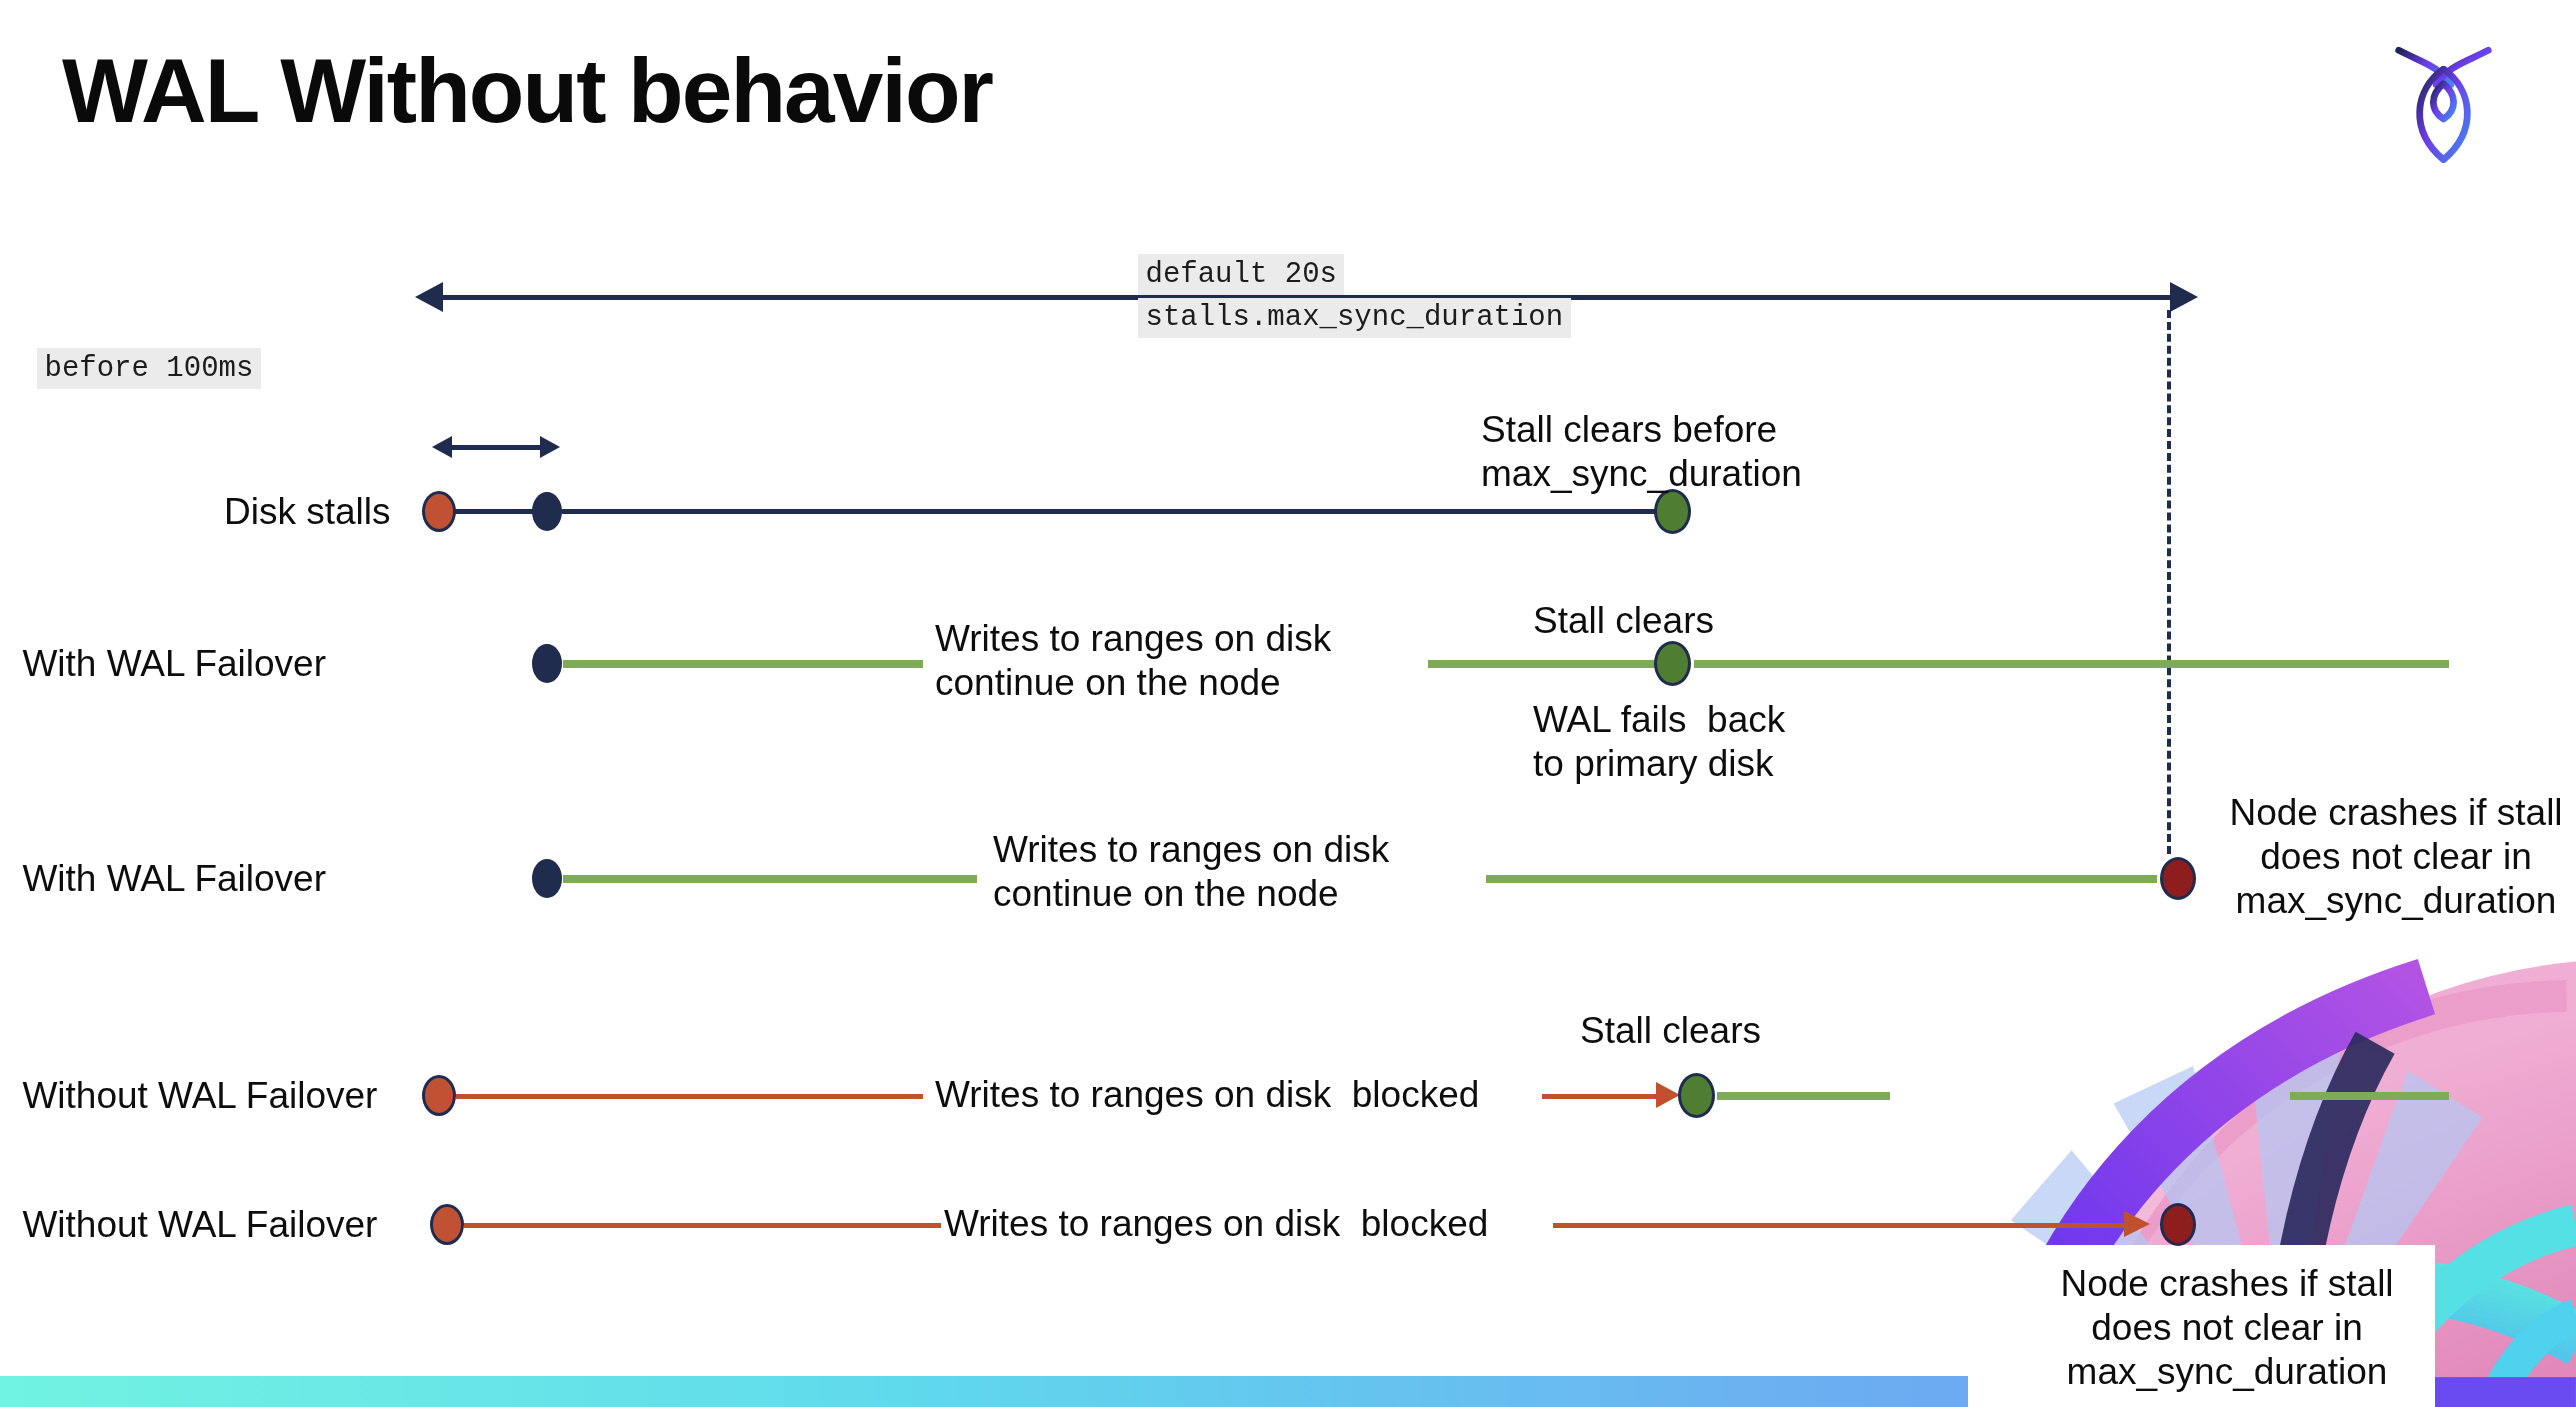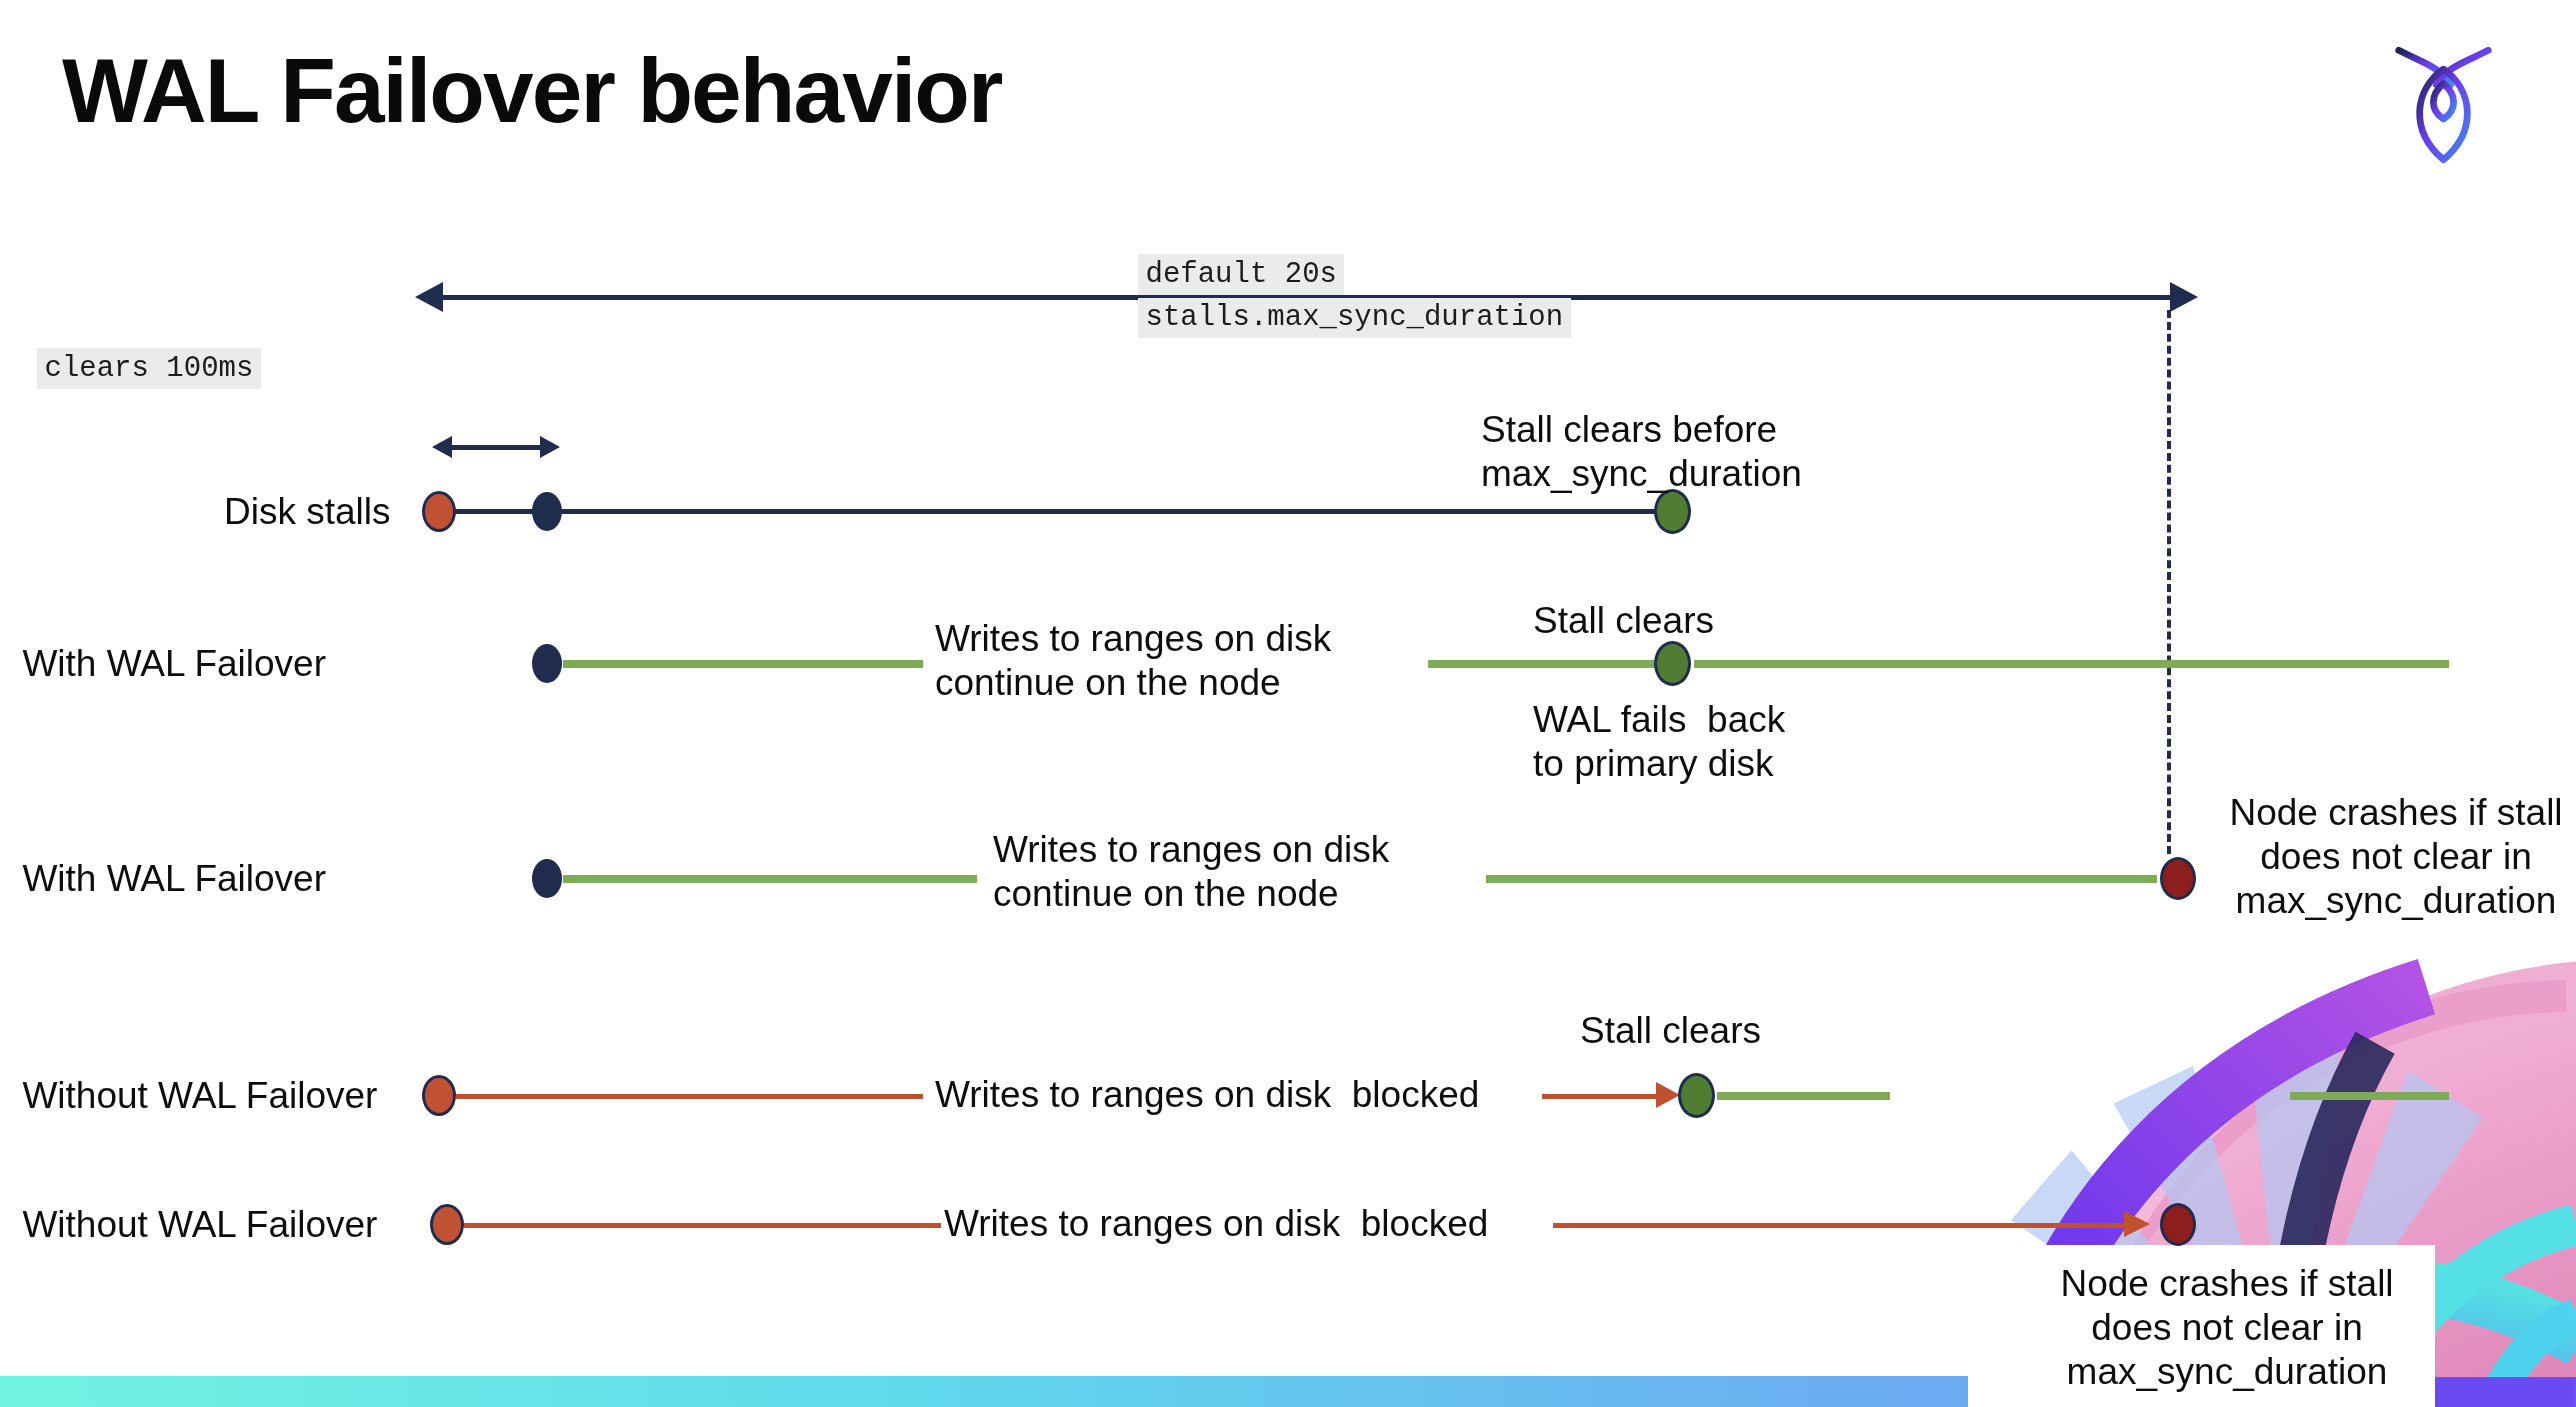--- a/index.html
+++ b/index.html
@@ -29,21 +29,21 @@
   .crash-box{position:absolute;left:1968px;top:1245px;width:467px;height:163px;background:#ffffff;
         z-index:3;box-sizing:border-box;padding:17px 0 0 51px;}
   .crash-box .lbl{position:static;}
   .logo{position:absolute;left:2391px;top:41px;z-index:6;}
 </style>
 </head>
 <body>
 
 <div class="slide">
 
-  <div class="title">WAL Failover behavior</div>
+  <div class="title">WAL Without behavior</div>
 
   <svg class="logo" viewBox="0 0 100 122" width="105" height="127">
     <defs>
       <linearGradient id="gLogo" x1="0%" y1="0%" x2="100%" y2="100%">
         <stop offset="0%" stop-color="#1c2355"></stop>
         <stop offset="45%" stop-color="#6c3ce8"></stop>
         <stop offset="100%" stop-color="#3f8cf0"></stop>
       </linearGradient>
     </defs>
     <g fill="none" stroke="url(#gLogo)" stroke-width="6.5" stroke-linecap="round" stroke-linejoin="round">
@@ -92,21 +92,21 @@
 
   <div class="hline navy-line" style="left:443px;top:295px;width:1727px;height:4.7px;"></div>
   <div class="arrowhead" style="left:415px;top:282px;border-top:15px solid transparent;border-bottom:15px solid transparent;border-right:28px solid #202c4e;"></div>
   <div class="arrowhead" style="left:2170px;top:282px;border-top:15px solid transparent;border-bottom:15px solid transparent;border-left:28px solid #202c4e;"></div>
   <div class="code-block" style="left:1138px;top:254px;">
     <span class="code">default 20s</span>
     <span class="code">stalls.max_sync_duration</span>
   </div>
 
   <div class="code-block" style="left:37px;top:348px;">
-    <span class="code">clears 100ms</span>
+    <span class="code">before 100ms</span>
   </div>
   <div class="hline navy-line" style="left:449px;top:445px;width:93px;height:4.7px;"></div>
   <div class="arrowhead" style="left:432px;top:436px;border-top:11.2px solid transparent;border-bottom:11.2px solid transparent;border-right:20.6px solid #202c4e;"></div>
   <div class="arrowhead" style="left:540px;top:436px;border-top:11.2px solid transparent;border-bottom:11.2px solid transparent;border-left:20.6px solid #202c4e;"></div>
 
   <div class="lbl" style="left:224px;top:490px;">Disk stalls</div>
   <div class="dot dot-rust" style="left:422px;top:491px;"></div>
   <div class="hline navy-line" style="left:454px;top:509px;width:79px;height:4.7px;"></div>
   <div class="dot dot-navy" style="left:532px;top:492px;"></div>
   <div class="hline navy-line" style="left:562px;top:509px;width:1095px;height:4.7px;"></div>

